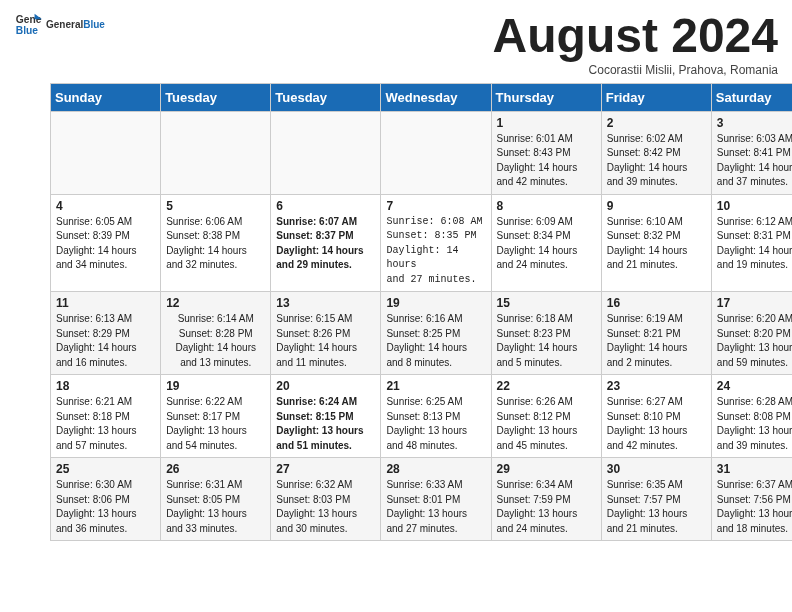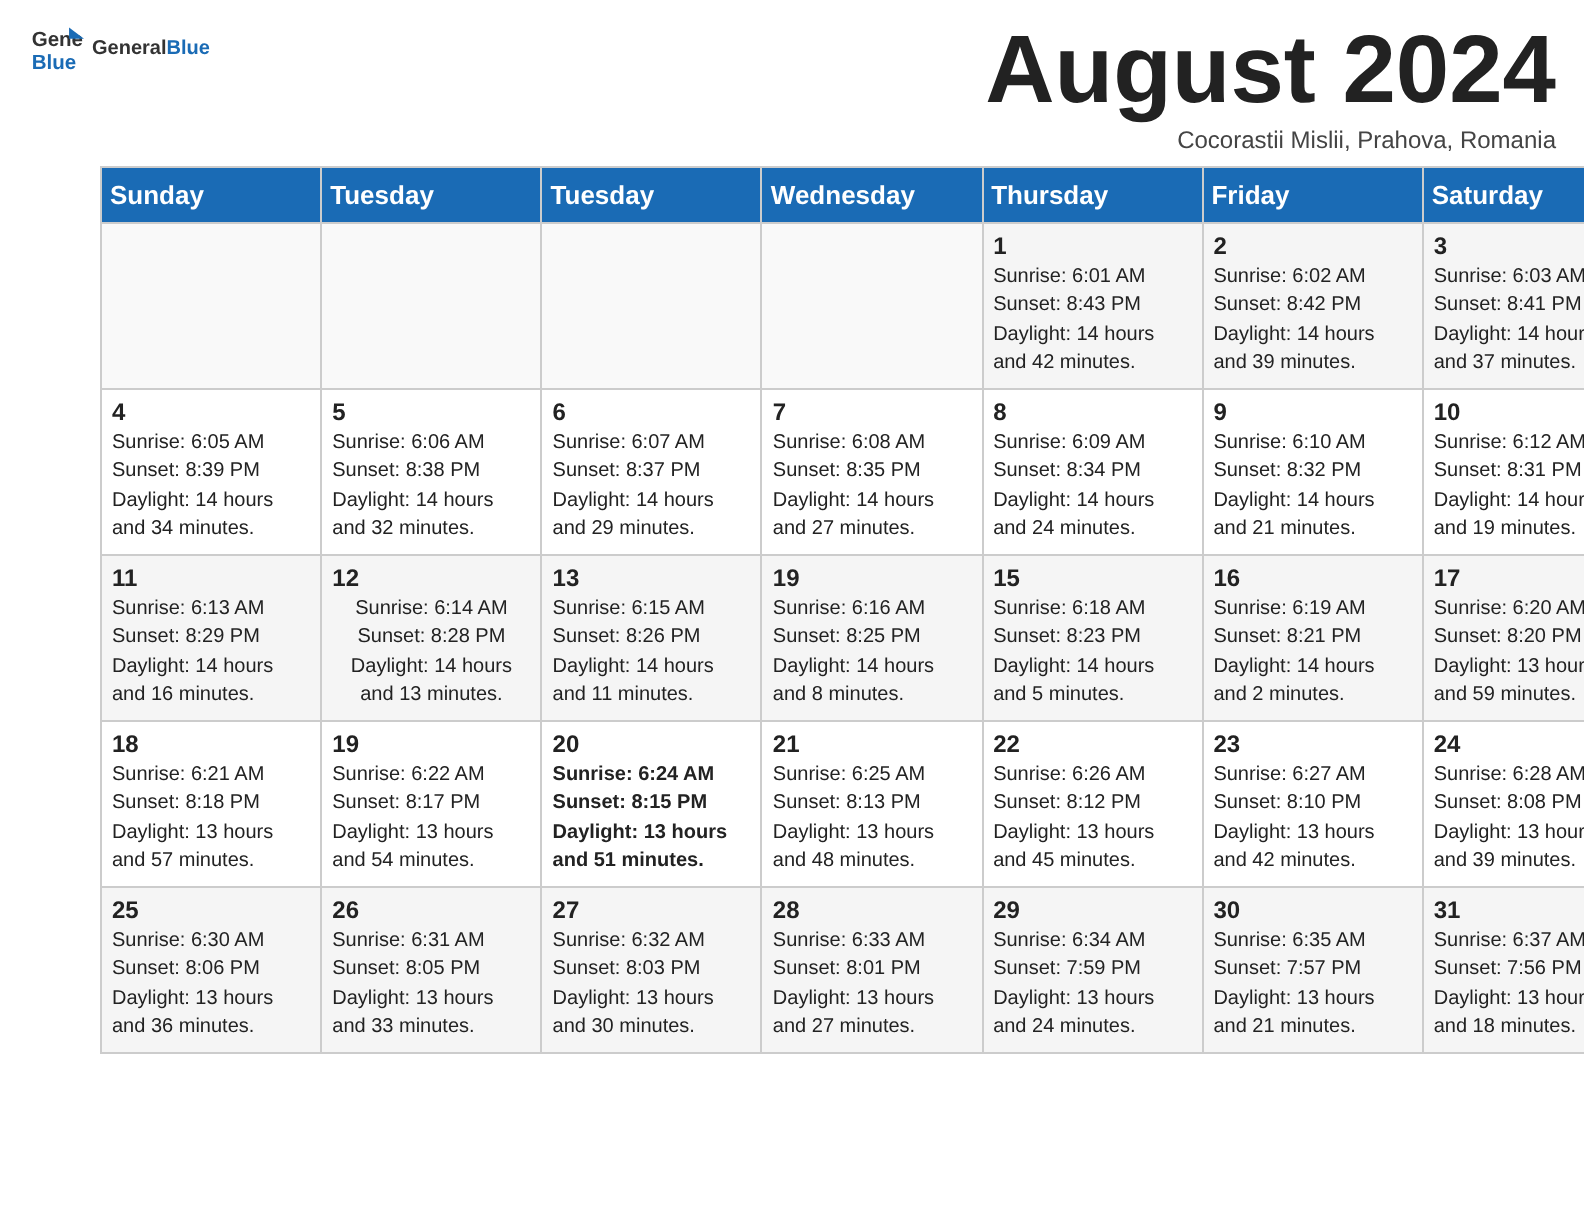--- a/index.html
+++ b/index.html
@@ -157,28 +157,28 @@
         </td>
         <td>
           <span class="day-number">5</span>
           <div class="day-info" style="white-space: pre-line;">Sunrise: 6:06 AM
 Sunset: 8:38 PM
 Daylight: 14 hours
 and 32 minutes.</div>
         </td>
         <td>
           <span class="day-number">6</span>
-          <div class="day-info" style="white-space: pre-line;">Sunrise: 6:07 AM
+          <div class="day-info" style="white-space: pre-line; font-weight: bold;">Sunrise: 6:07 AM
 Sunset: 8:37 PM
 Daylight: 14 hours
 and 29 minutes.</div>
         </td>
         <td>
           <span class="day-number">7</span>
-          <div class="day-info" style="white-space: pre-line;">Sunrise: 6:08 AM
+          <div class="day-info" style="white-space: pre-line; font-family: Liberation Mono, monospace;">Sunrise: 6:08 AM
 Sunset: 8:35 PM
 Daylight: 14 hours
 and 27 minutes.</div>
         </td>
         <td>
           <span class="day-number">8</span>
           <div class="day-info" style="white-space: pre-line;">Sunrise: 6:09 AM
 Sunset: 8:34 PM
 Daylight: 14 hours
 and 24 minutes.</div>

